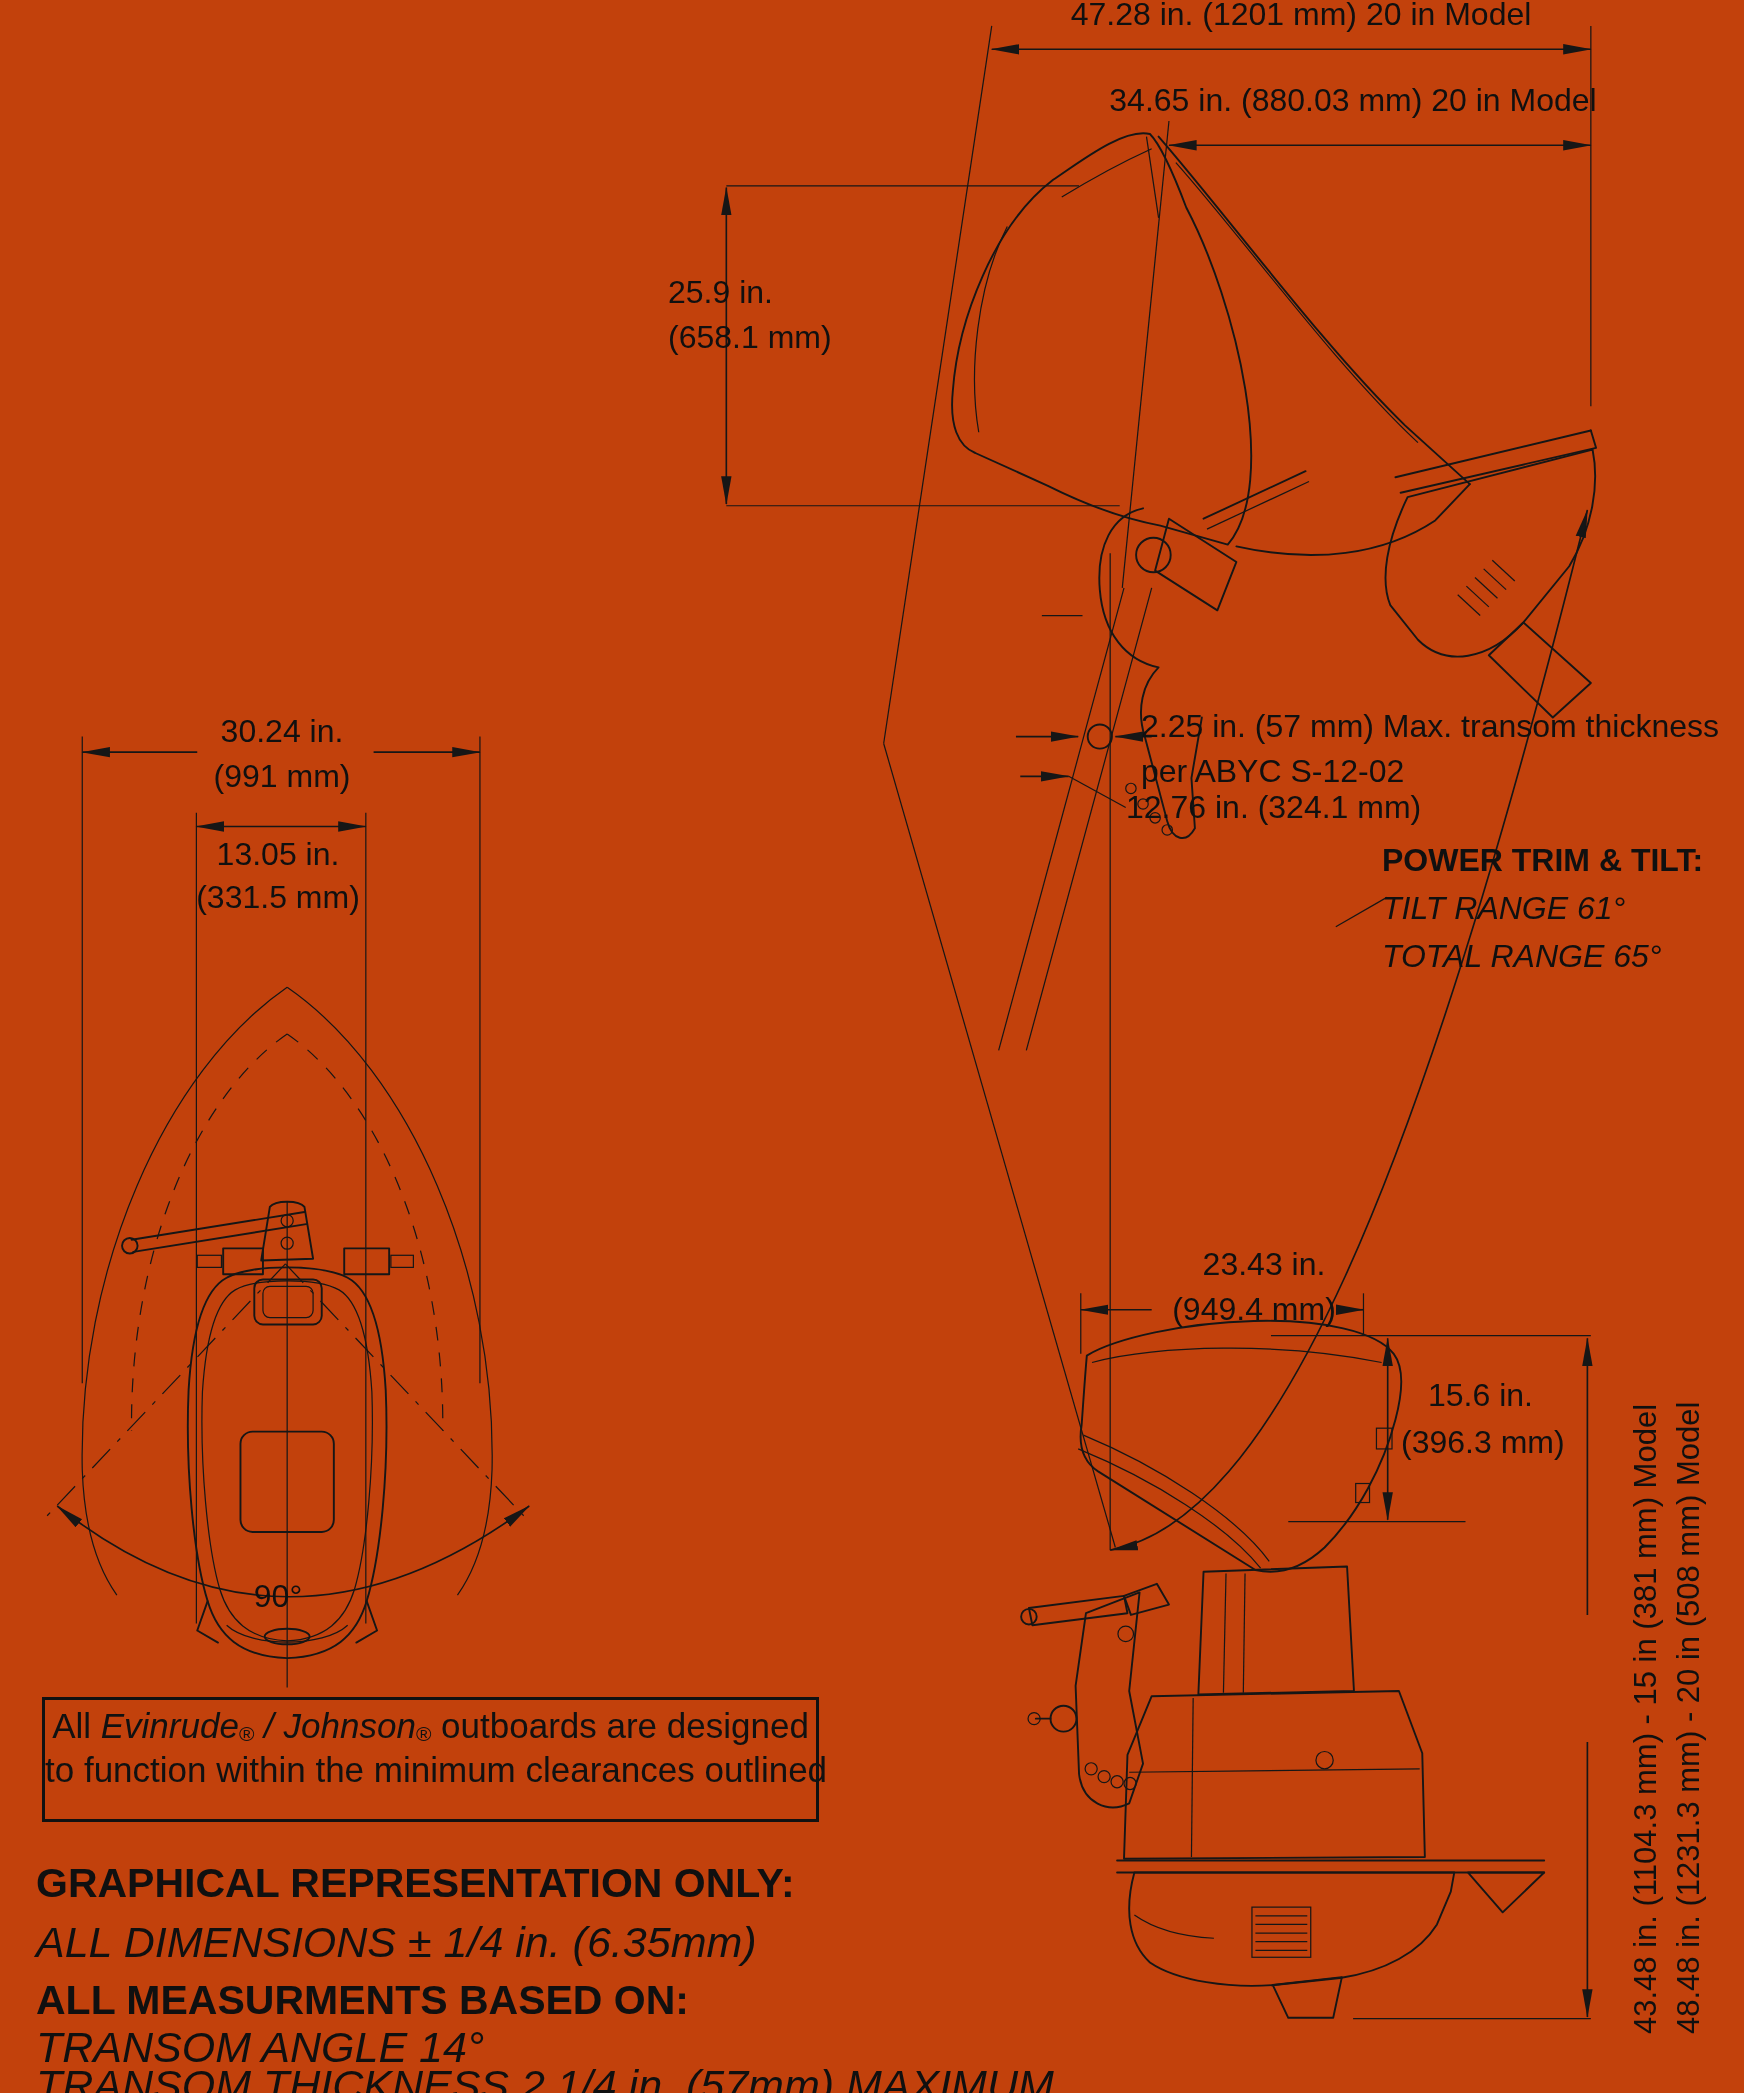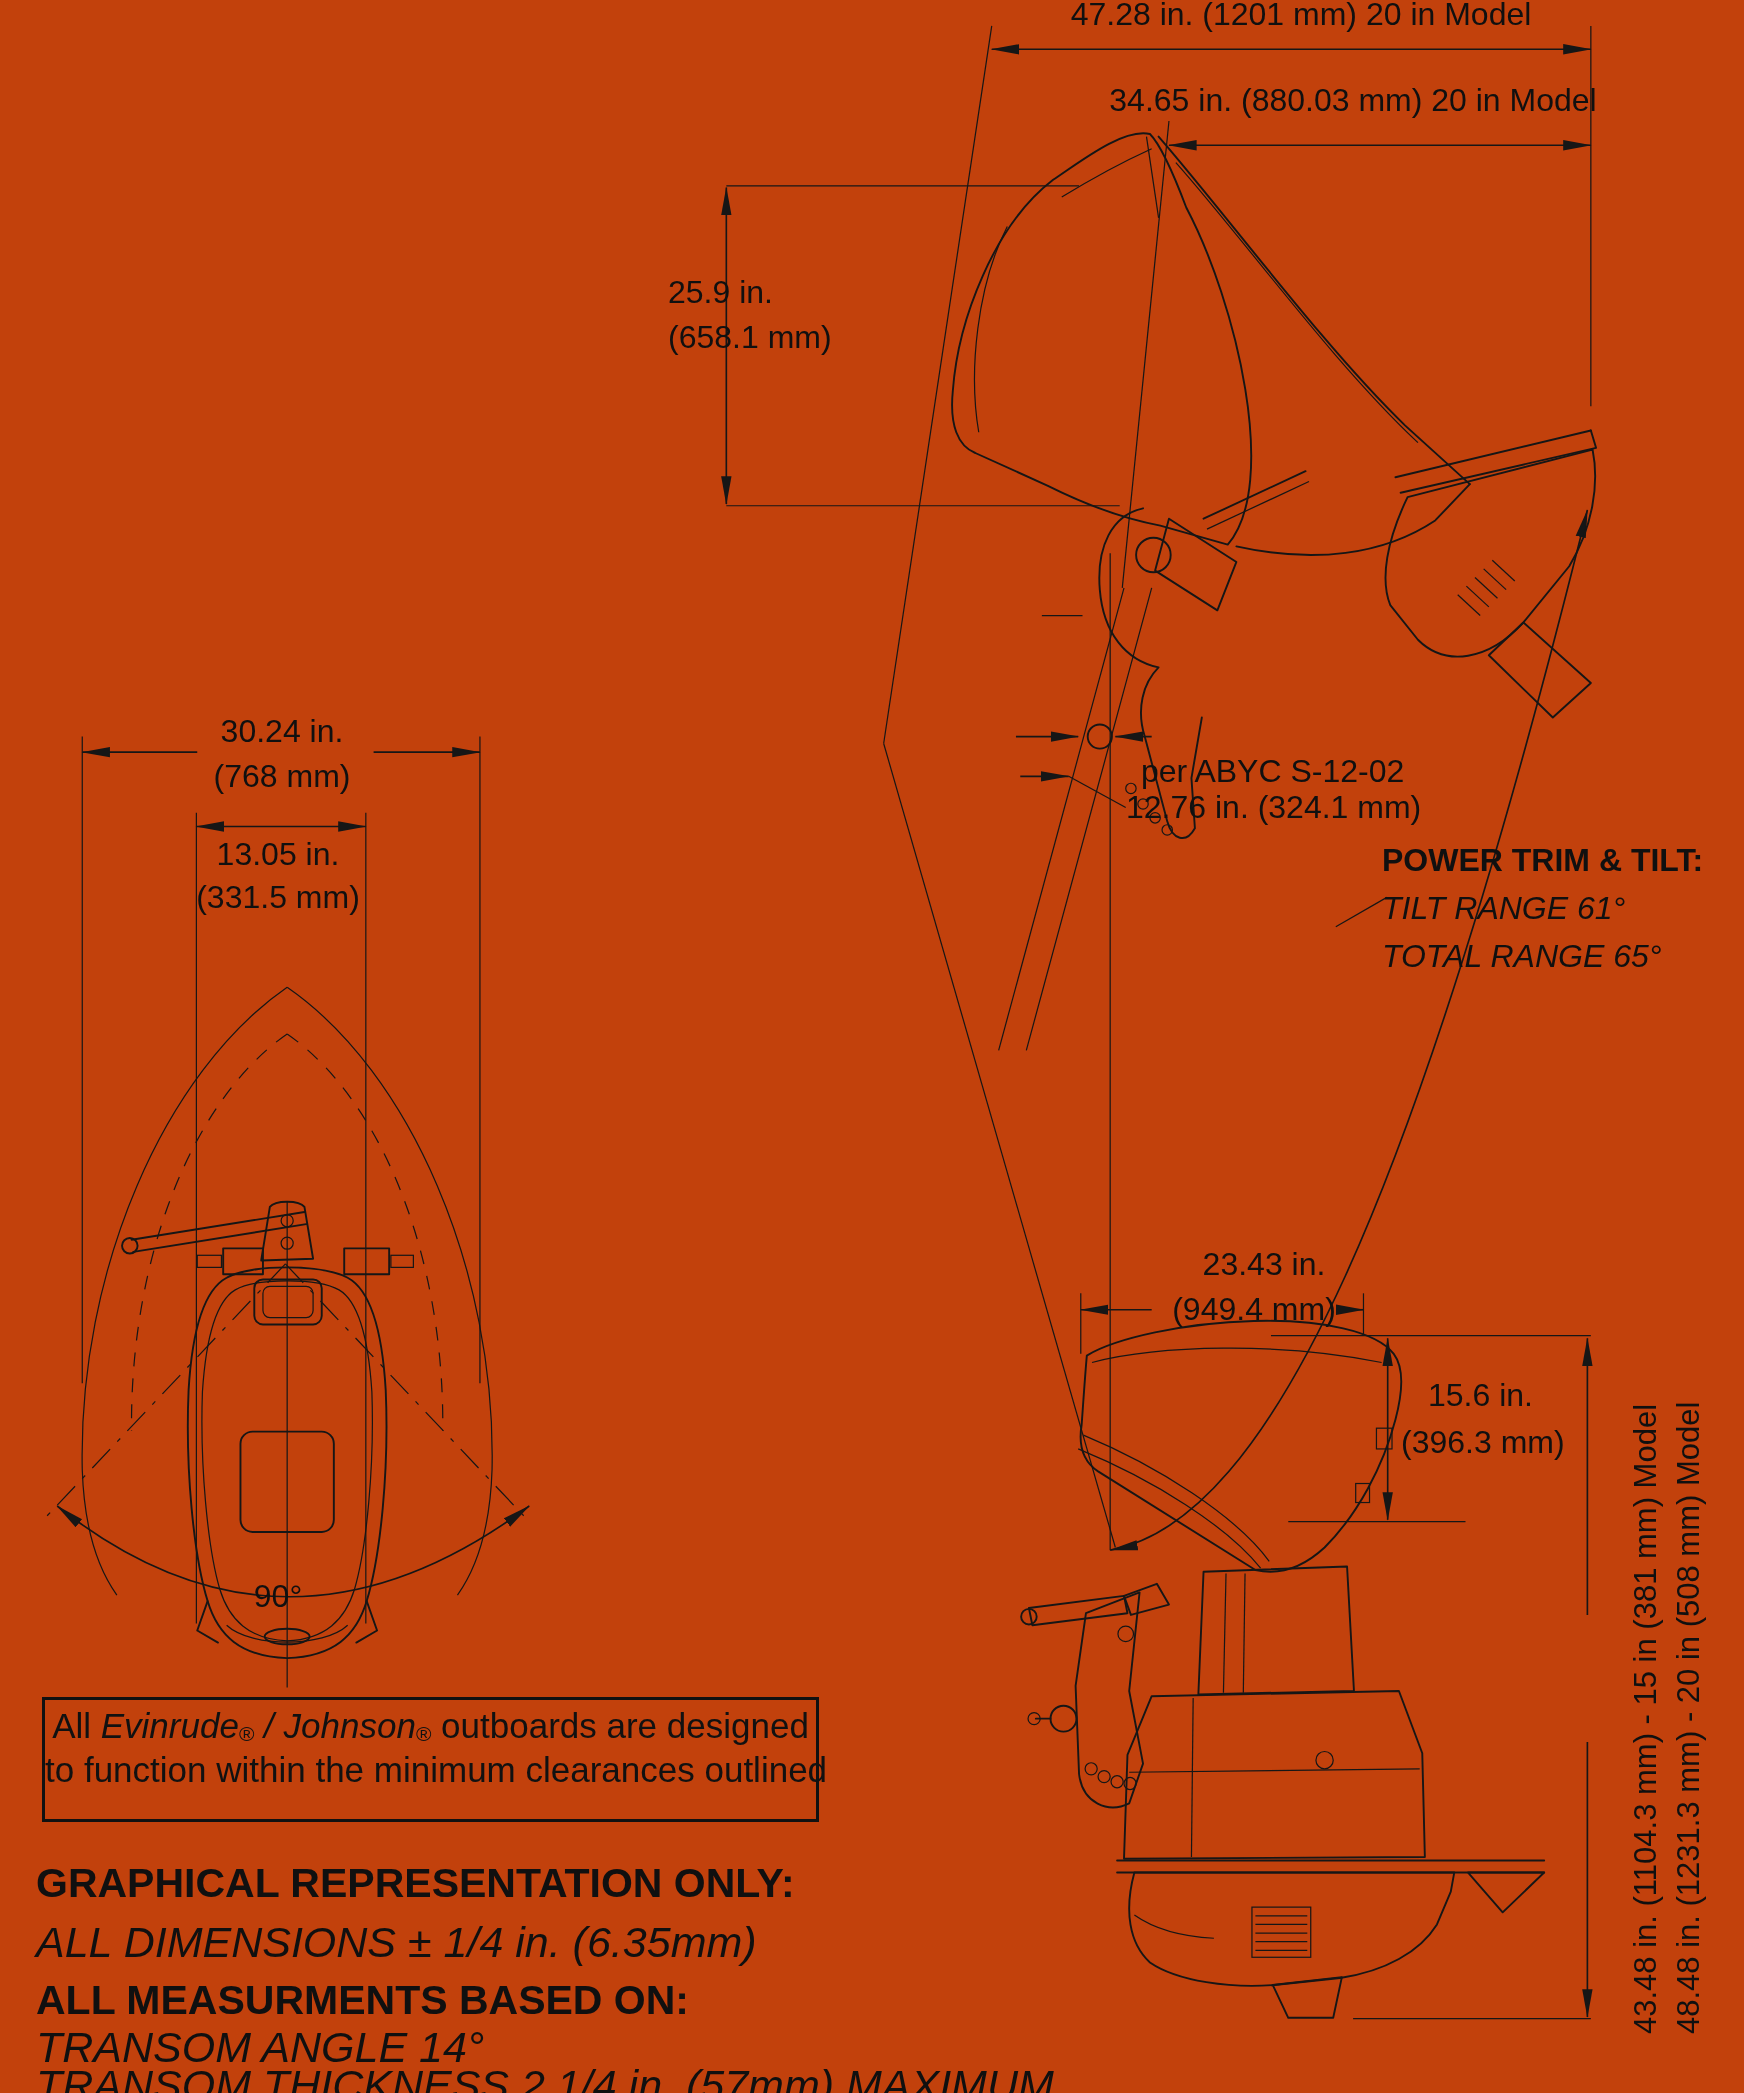--- a/index.html
+++ b/index.html
@@ -214,28 +214,29 @@
         <line x1="1452" y1="2256" x2="1512" y2="2256"></line>
       </g>
       <path class="thin" d="M 1312,2215 C 1336,2232 1368,2240 1404,2242"></path>
     </g>
   </svg>
 
   <div class="lbl c" style="left:1301px;top:-3.5px;">47.28 in. (1201 mm) 20 in Model</div>
   <div class="lbl c" style="left:1353px;top:83px;">34.65 in. (880.03 mm) 20 in Model</div>
   <div class="lbl" style="left:668px;top:275px;">25.9 in.</div>
   <div class="lbl" style="left:668px;top:320px;">(658.1 mm)</div>
+  <div class="lbl" style="left:1141px;top:709px;">2.25 in. (57 mm) Max. transom thickness</div>
   <div class="lbl" style="left:1141px;top:754px;">per ABYC S-12-02</div>
   <div class="lbl" style="left:1126px;top:790px;">12.76 in. (324.1 mm)</div>
   <div class="lbl b" style="left:1382px;top:843px;">POWER TRIM &amp; TILT:</div>
   <div class="lbl i" style="left:1382px;top:891px;">TILT RANGE 61°</div>
   <div class="lbl i" style="left:1382px;top:939px;">TOTAL RANGE 65°</div>
 
   <div class="lbl c" style="left:282px;top:714px;">30.24 in.</div>
-  <div class="lbl c" style="left:282px;top:759px;">(768 mm)</div>
+  <div class="lbl c" style="left:282px;top:759px;">(991 mm)</div>
   <div class="lbl c" style="left:278px;top:837px;">13.05 in.</div>
   <div class="lbl c" style="left:278px;top:880px;">(331.5 mm)</div>
   <div class="lbl c" style="left:278px;top:1579px;">90°</div>
 
   <div class="lbl c" style="left:1264px;top:1247px;">23.43 in.</div>
   <div class="lbl c" style="left:1254px;top:1292px;">(949.4 mm)</div>
   <div class="lbl" style="left:1428px;top:1378px;">15.6 in.</div>
   <div class="lbl" style="left:1401px;top:1425px;">(396.3 mm)</div>
   <div class="lbl rot" style="left:1629px;top:2034px;">43.48 in. (1104.3 mm) - 15 in (381 mm) Model</div>
   <div class="lbl rot" style="left:1672px;top:2034px;">48.48 in. (1231.3 mm) - 20 in (508 mm) Model</div>

